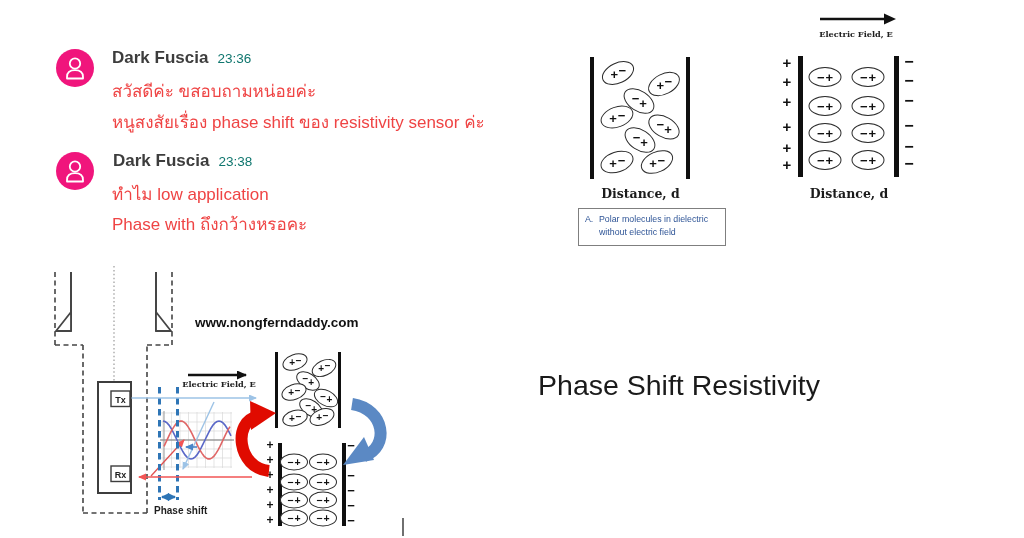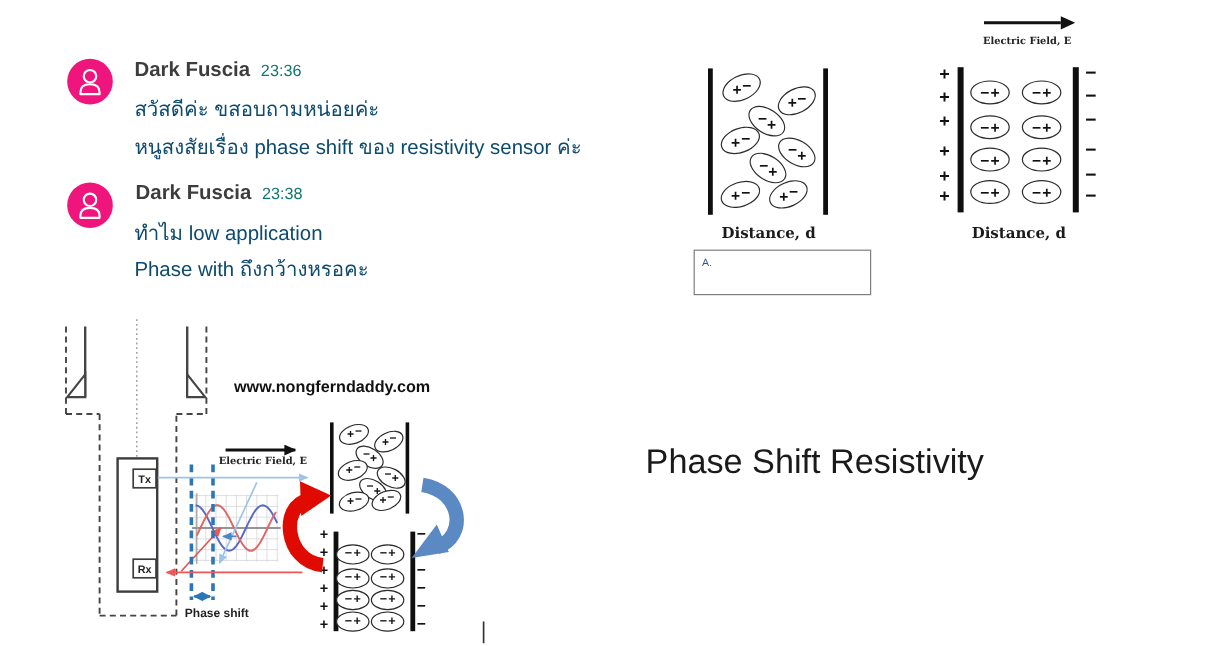--- a/index.html
+++ b/index.html
@@ -3,21 +3,21 @@
 <meta charset="utf-8">
 <style>
   html,body{margin:0;padding:0;background:#fff;}
   #stage{position:relative;width:1024px;height:538px;background:#ffffff;overflow:hidden;
          font-family:"Liberation Sans","DejaVu Sans",sans-serif;}
   .abs{position:absolute;}
   
   .avatar{position:absolute;width:38px;height:38px;border-radius:50%;background:#f0157c;}
   .sender{position:absolute;font-size:17px;font-weight:700;color:#3d3d3d;white-space:nowrap;}
   .msgtime{font-size:13.5px;font-weight:400;color:#0f766e;margin-left:9px;}
-  .msgline{position:absolute;font-size:17px;color:#0c4a6e;white-space:nowrap;}
+  .msgline{position:absolute;font-size:17px;color:#ef4444;white-space:nowrap;}
   
   .plate{position:absolute;background:#0f0f0f;}
   .mol{position:absolute;border-style:solid;border-color:#2b2b2b;border-radius:50%;
        display:flex;align-items:center;justify-content:center;gap:1px;
        font-weight:700;color:#111;background:#fff;line-height:1;}
   .mol span{display:inline-block;}
   .ion{position:absolute;font-weight:800;color:#111;line-height:1;transform:translate(-50%,-50%);}
   .distlabel{position:absolute;text-align:center;font-family:"DejaVu Serif","Liberation Serif",serif;
              font-size:12.5px;font-weight:600;color:#1b1b1b;}
   .capbox{position:absolute;border:1.5px solid #7f7f7f;background:#fff;color:#2e5496;
@@ -62,20 +62,21 @@
     </div>
     <div class="msgline" style="left:112px;top:180px;">ทำไม low application</div>
     <div class="msgline" style="left:112px;top:210px;">Phase with ถึงกว้างหรอคะ</div>
   </div>
 
   <div class="plate" style="left:590px;top:57px;width:4px;height:122px;"></div>
   <div class="plate" style="left:686px;top:57px;width:4px;height:122px;"></div>
   <div class="distlabel" style="left:578px;top:186px;width:125px;">Distance, d</div>
   <div class="capbox" style="left:578px;top:208px;width:134px;height:28px;">
     <span class="capmark">A.</span>
+    <span class="capline"><span>Polar molecules in dielectric</span><br><span>without electric field</span></span>
   </div>
 
   <svg class="abs" style="left:810px;top:8px;" width="96" height="36" viewBox="0 0 96 36">
     <line x1="10" y1="11" x2="74" y2="11" stroke="#111" stroke-width="2.4"></line>
     <polygon points="74,5.5 86,11 74,16.5" fill="#111"></polygon>
     <text class="serif" x="46" y="29" text-anchor="middle" font-size="8.2" font-weight="700" fill="#222">Electric Field, E</text>
   </svg>
   <div class="plate" style="left:798px;top:56px;width:4.5px;height:121px;"></div>
   <div class="plate" style="left:894px;top:56px;width:4.5px;height:121px;"></div>
   <div class="distlabel" style="left:787px;top:186px;width:124px;">Distance, d</div>

